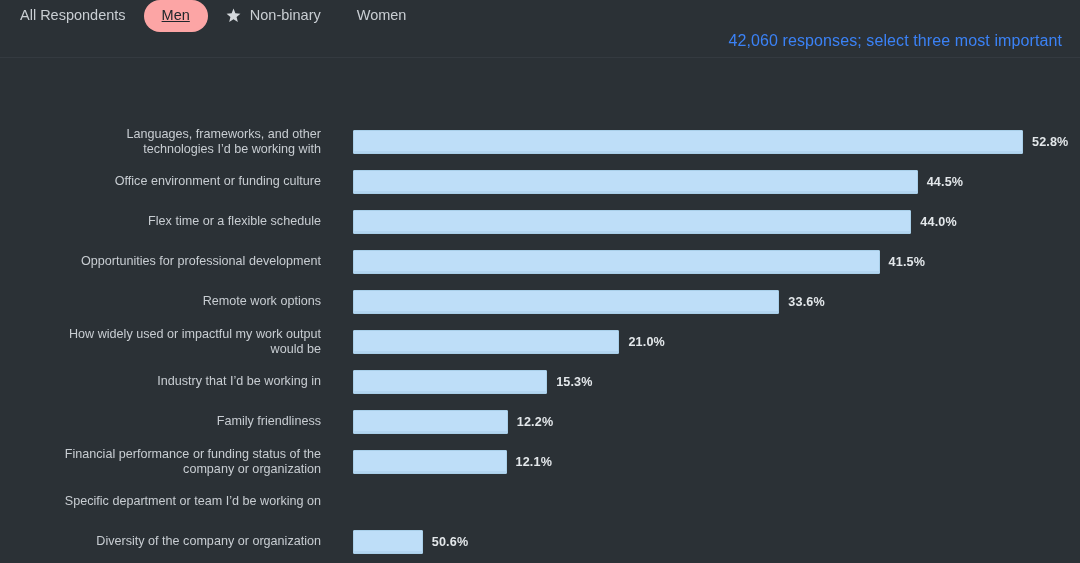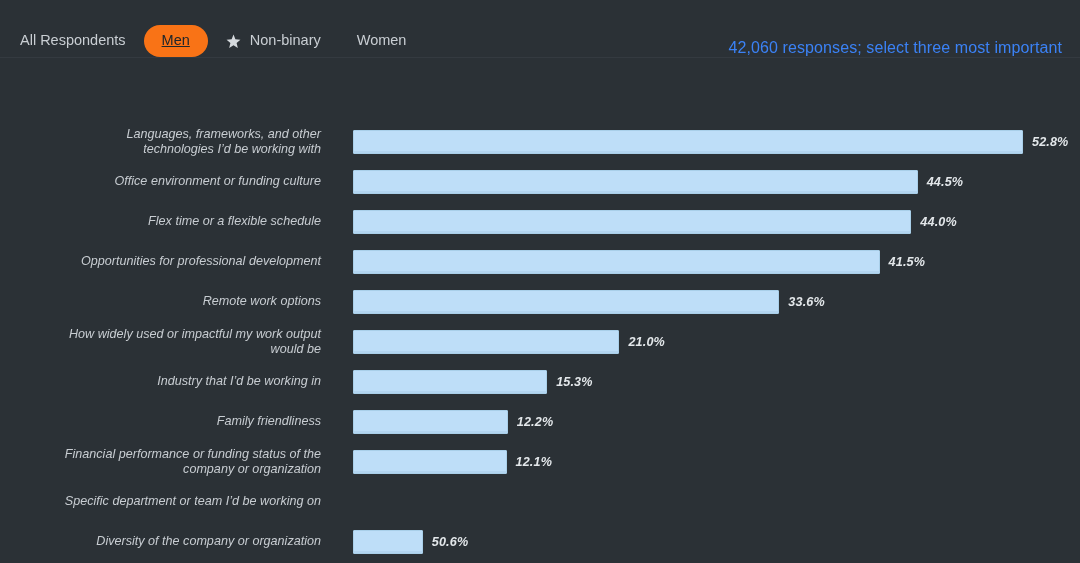--- a/index.html
+++ b/index.html
@@ -16,43 +16,44 @@
     -webkit-font-smoothing: antialiased;
   }
 
   
   .header {
     position: relative;
     height: 58px;
     box-sizing: border-box;
     border-bottom: 1px solid #343a40;
     display: flex;
-    align-items: flex-end;
+    align-items: flex-start;
     padding: 0 18px 0 20px;
+    flex-direction: column;
   }
   .tabs {
     display: flex;
     align-items: center;
     gap: 0px;
   }
   .tab {
     font-size: 14.5px;
     color: #c9ced3;
     padding: 8px 18px;
     border-radius: 999px;
     line-height: 1.1;
     white-space: nowrap;
     cursor: pointer;
     display: flex;
     align-items: center;
     gap: 9px;
   }
   .tab.first { padding-left: 0; }
   .tab.active {
-    background: #f97316;
+    background: #fca5a5;
     color: #20262b;
     text-decoration: underline;
   }
   .star-icon {
     display: inline-block;
     width: 15px;
     height: 15px;
     flex: 0 0 auto;
     position: relative;
     top: 0px;
@@ -64,21 +65,20 @@
     font-size: 16px;
     color: #3b82f6;
     white-space: nowrap;
     letter-spacing: 0.1px;
   }
 
   
   .chart {
     position: relative;
     padding-top: 64px;
-    font-style: italic;
   }
   .row {
     position: relative;
     height: 40px;
     display: flex;
     align-items: center;
   }
   .cat-label {
     width: 321px;
     flex: 0 0 321px;

